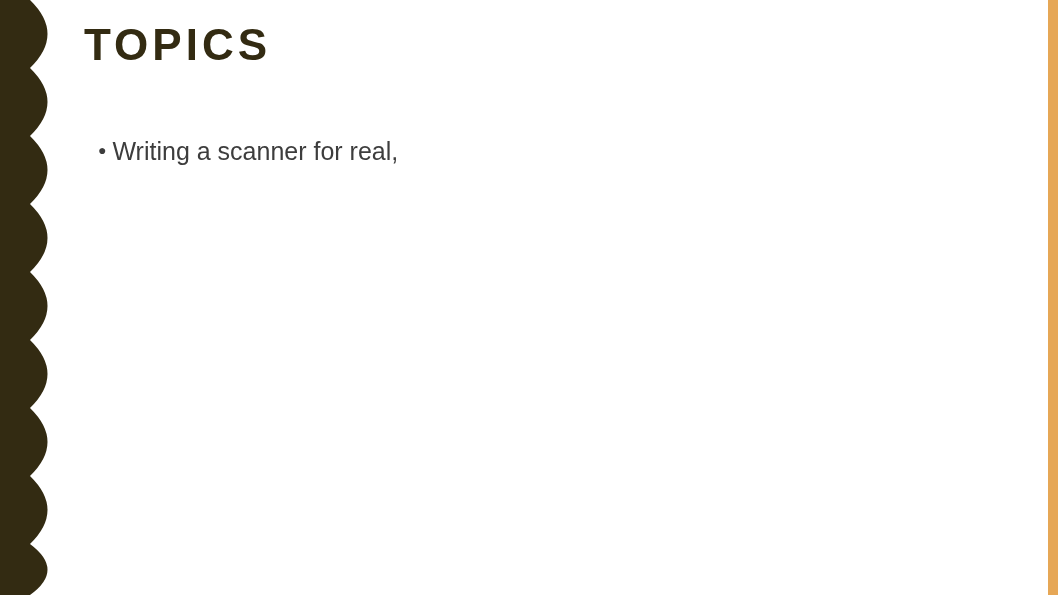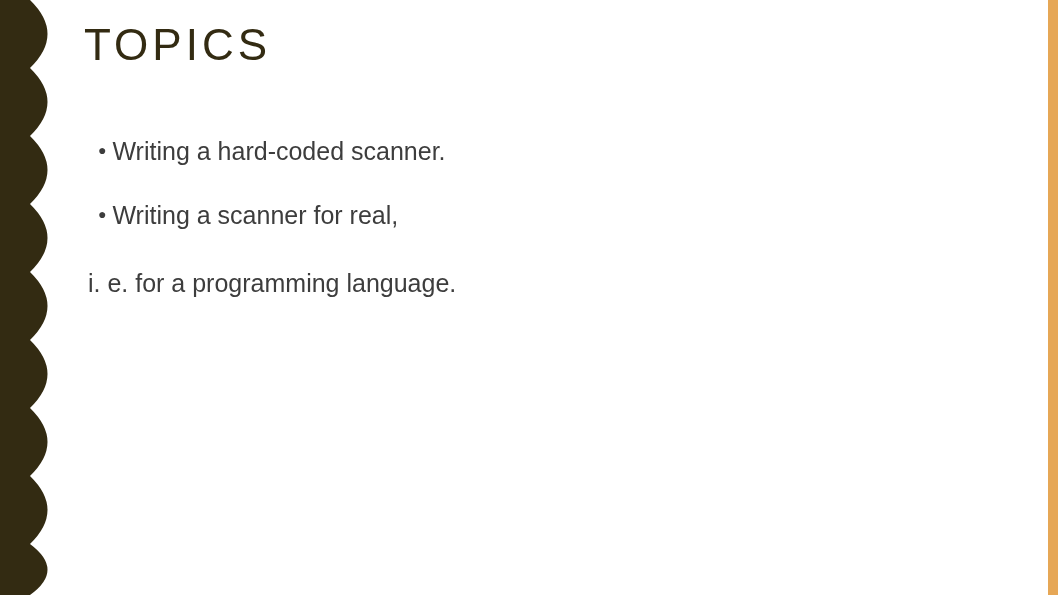--- a/index.html
+++ b/index.html
@@ -26,21 +26,21 @@
     background: #e6a756;
   }
   .content {
     position: absolute;
     left: 84px;
     top: 20px;
     right: 30px;
   }
   .slide-title {
     font-family: Arial, Helvetica, sans-serif;
-    font-weight: 400;
+    font-weight: 700;
     font-size: 44px;
     letter-spacing: 4px;
     color: #332b12;
   }
   .bullets {
     margin-top: 65px;
     width: 430px;
     color: #3d3d3d;
     font-size: 25px;
     line-height: 1.28;
@@ -82,20 +82,16 @@
     L 0 595 Z" fill="#332b12"></path>
 </svg>
 
 <div class="orange-bar"></div>
 
 <div class="content">
   <h1 class="slide-title">TOPICS</h1>
 
   <div class="bullets">
     <div class="bullet">
-      <span class="dot">●</span><span>Writing a hard-coded scanner.</span>
-    </div>
-    <div class="bullet">
       <span class="dot">●</span><span>Writing a scanner for real,</span>
     </div>
-    <div class="trailer">i. e. for a programming language.</div>
   </div>
 </div>
 
 </body></html>

